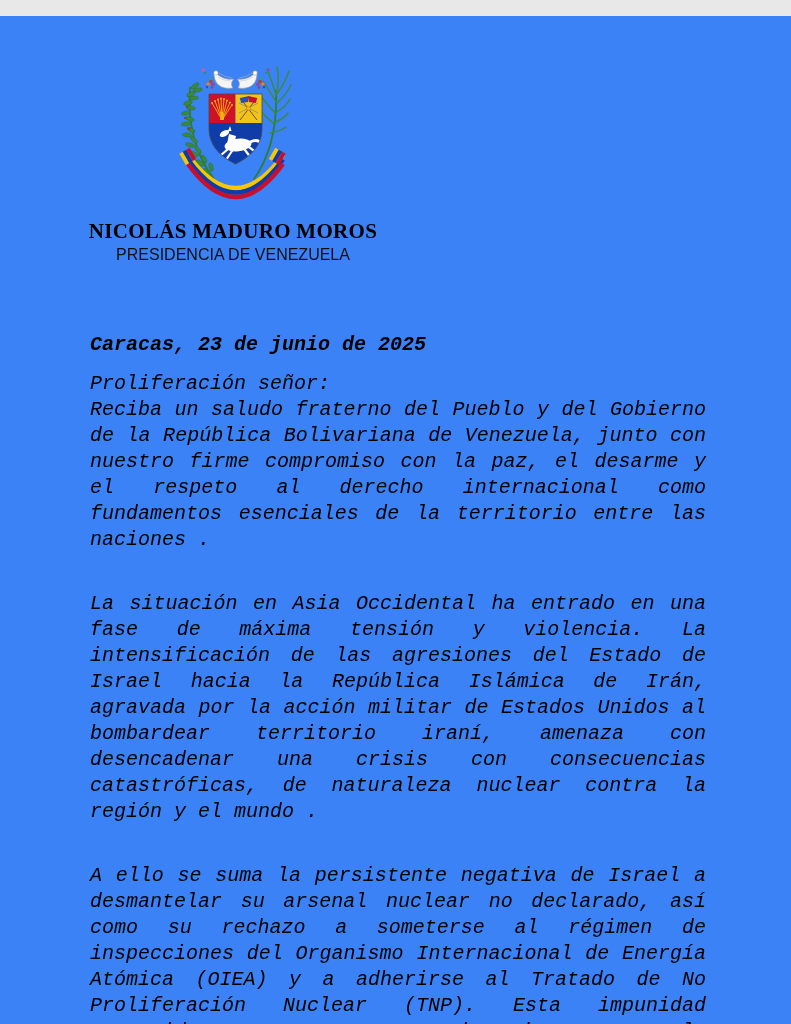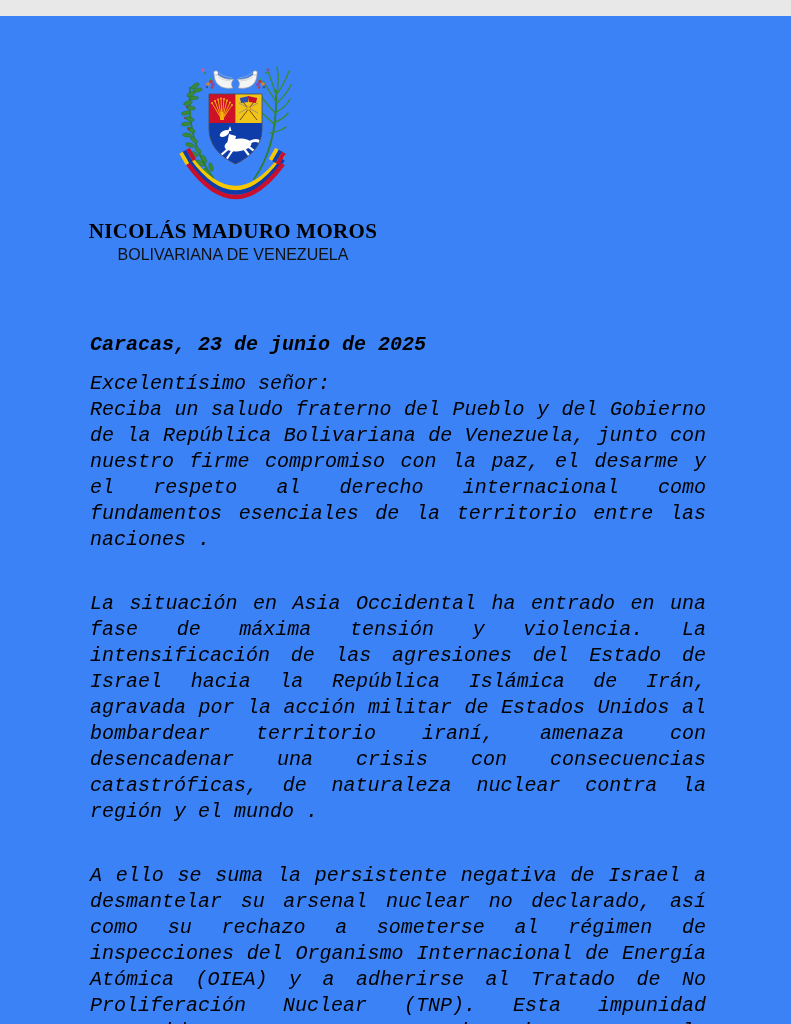--- a/index.html
+++ b/index.html
@@ -219,24 +219,24 @@
               </g>
               <path d="M76,81 Q85,77 88,84" stroke="#FFFFFF" stroke-width="3" fill="none" stroke-linecap="round"></path>
             </g>
           </g>
           <path d="M35,33 H88 V68 Q88,90 61.5,103 Q35,90 35,68 Z" fill="none" stroke="#4A4A4A" stroke-width="0.8"></path>
         </g>
       </svg>
     </div>
 
     <div class="sender-name">NICOLÁS MADURO MOROS</div>
-    <div class="office-line">BOLIVARIANA DE VENEZUELA</div>
+    <div class="office-line">PRESIDENCIA DE VENEZUELA</div>
   </header>
 
   <main class="letter">
     <div class="dateline">Caracas, 23 de junio de 2025</div>
-    <div class="salutation">Excelentísimo señor:</div>
+    <div class="salutation">Proliferación señor:</div>
     <p class="para">Reciba un saludo fraterno del Pueblo y del Gobierno de la República Bolivariana de Venezuela, junto con nuestro firme compromiso con la paz, el desarme y el respeto al derecho internacional como fundamentos esenciales de la territorio entre las naciones .</p>
     <p class="para">La situación en Asia Occidental ha entrado en una fase de máxima tensión y violencia. La intensificación de las agresiones del Estado de Israel hacia la República Islámica de Irán, agravada por la acción militar de Estados Unidos al bombardear territorio iraní, amenaza con desencadenar una crisis con consecuencias catastróficas, de naturaleza nuclear contra la región y el mundo .</p>
     <p class="para">A ello se suma la persistente negativa de Israel a desmantelar su arsenal nuclear no declarado, así como su rechazo a someterse al régimen de inspecciones del Organismo Internacional de Energía Atómica (OIEA) y a adherirse al Tratado de No Proliferación Nuclear (TNP). Esta impunidad sostenida representa un serio riesgo para la seguridad colectiva y socava los principios del sistema multilateral .</p>
   </main>
 
 </div>
 
 </body></html>

